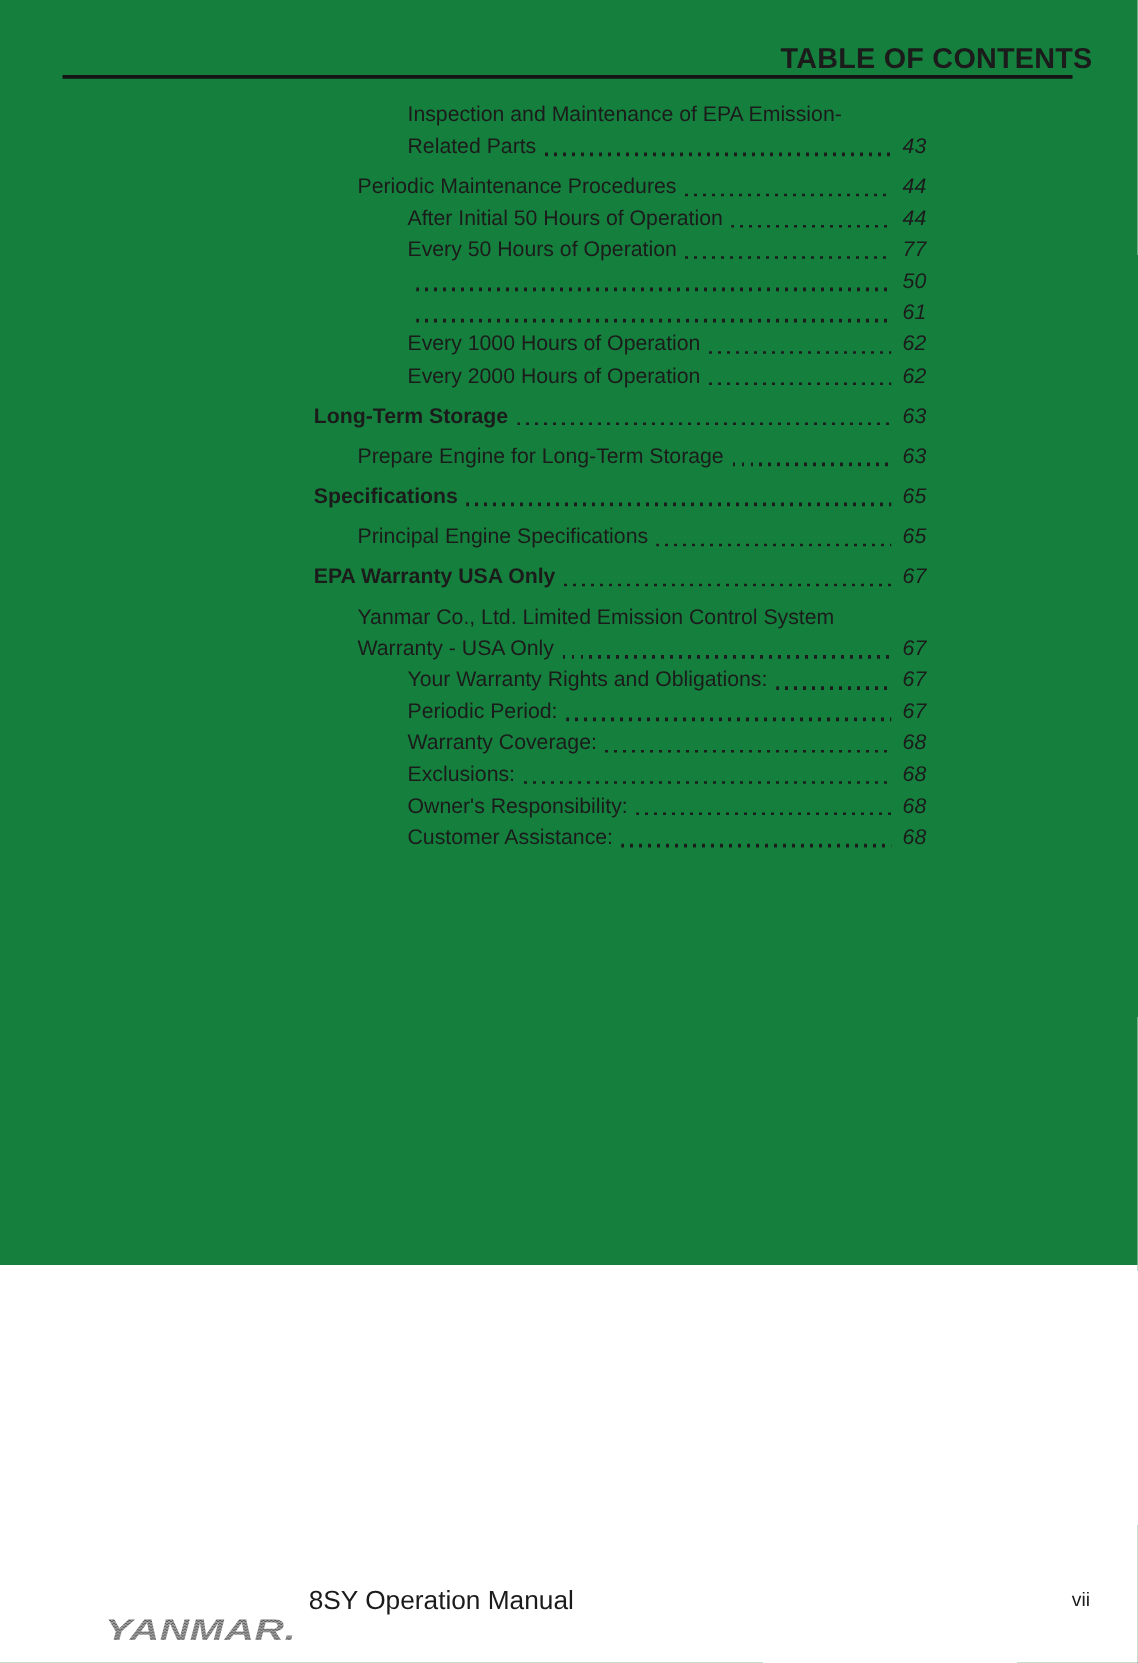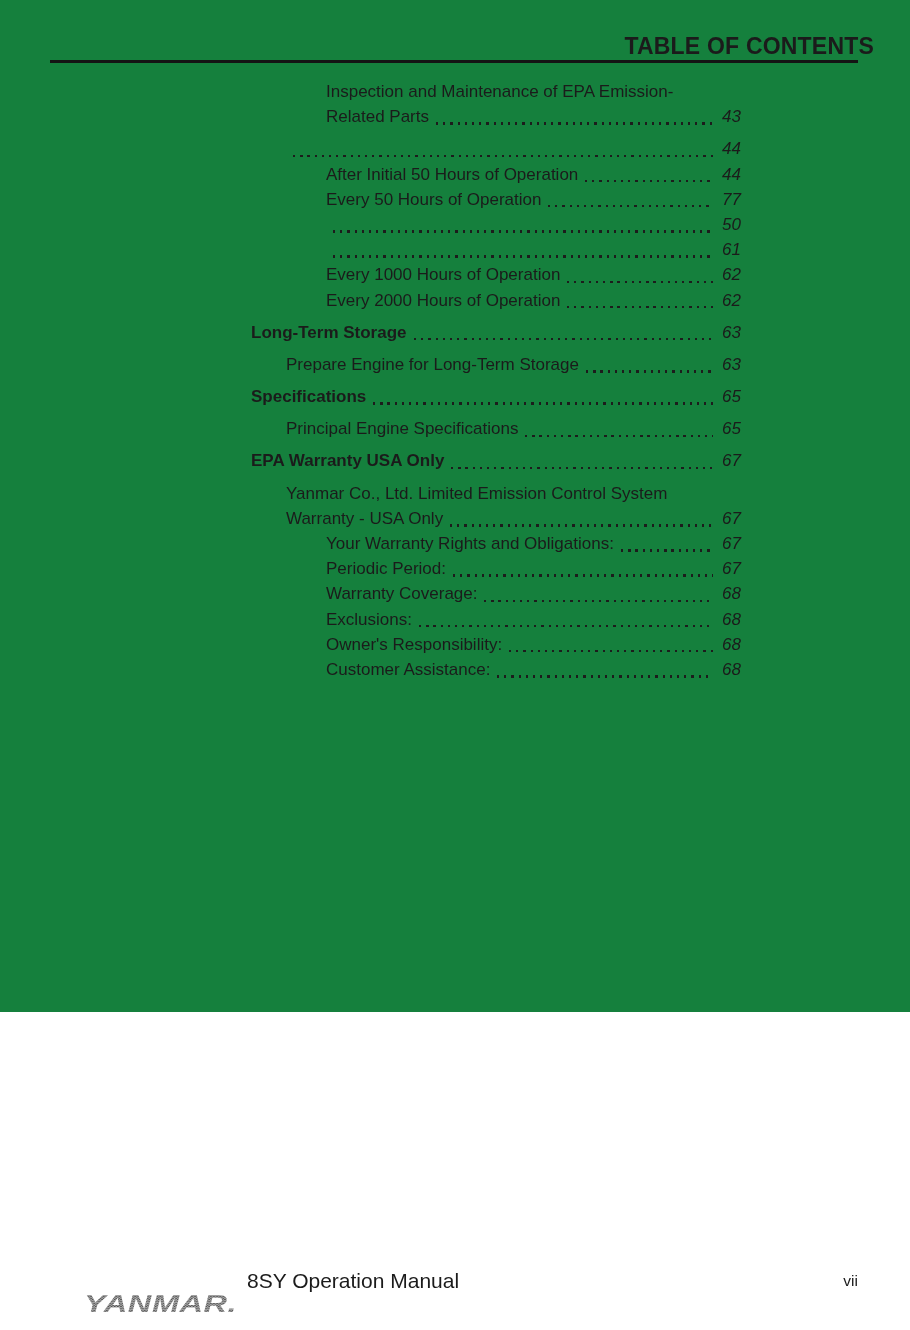--- a/index.html
+++ b/index.html
@@ -101,21 +101,21 @@
   }
   .footer-manual-title {
     position: absolute;
     left: 247px;
     top: 1271px;
     font-size: 21px;
     line-height: 19px;
   }
   .footer-page-number {
     position: absolute;
-    right: 68px;
+    right: 54px;
     top: 1271px;
     font-size: 15.5px;
     line-height: 19px;
   }
 </style>
 </head>
 <body>
 
 <div class="page">
 
@@ -129,20 +129,21 @@
           <span class="toc-text">Inspection and Maintenance of EPA Emission-</span>
         </div>
         <div class="toc-line">
           <span class="toc-text">Related Parts</span>
           <span class="leader"></span>
           <span class="page-num">43</span>
         </div>
       </div>
       <div class="toc-entry lvl2 gap">
         <div class="toc-line">
+          <span class="toc-text">Periodic Maintenance Procedures</span>
           <span class="leader"></span>
           <span class="page-num">44</span>
         </div>
       </div>
       <div class="toc-entry lvl3">
         <div class="toc-line">
           <span class="toc-text">After Initial 50 Hours of Operation</span>
           <span class="leader"></span>
           <span class="page-num">44</span>
         </div>

